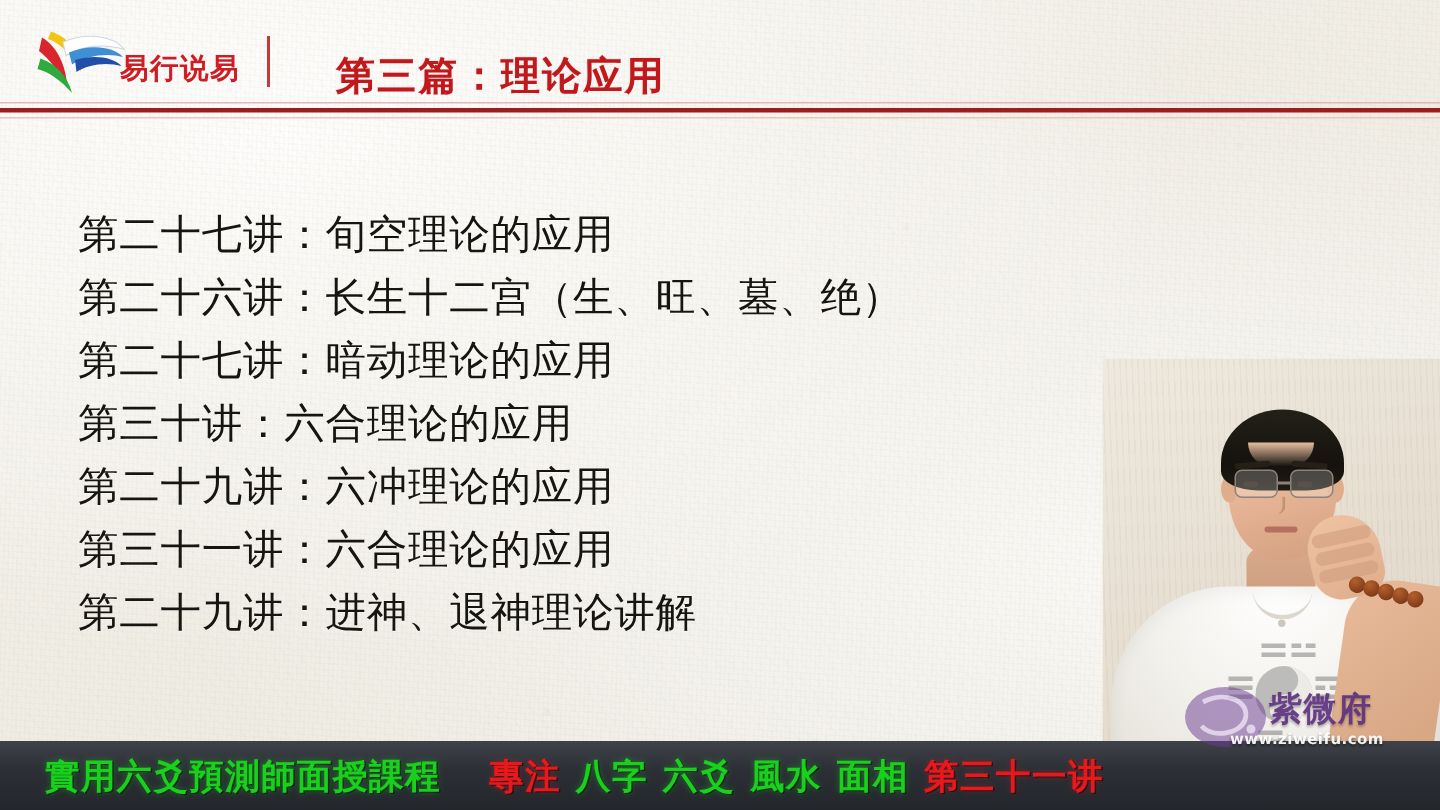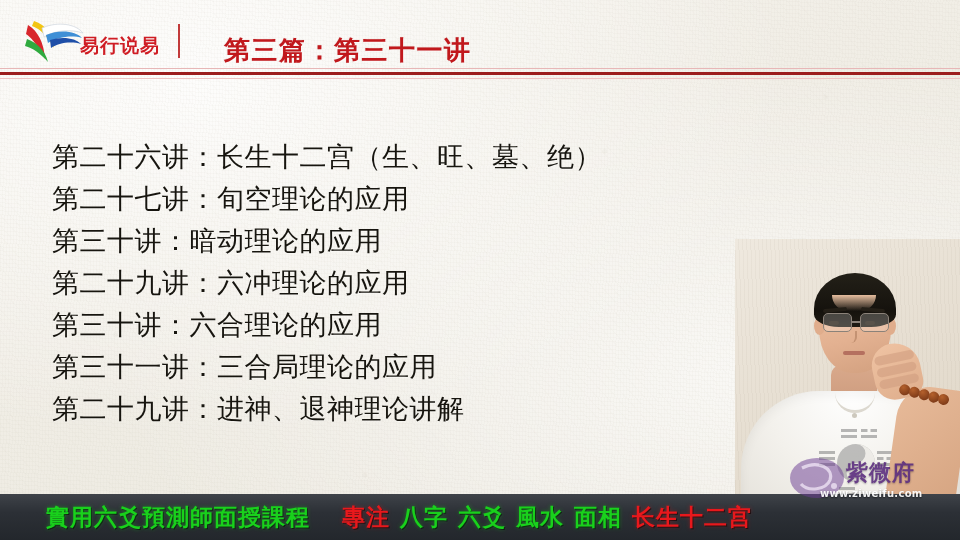--- a/index.html
+++ b/index.html
@@ -181,21 +181,21 @@
 
   
   #banner {
     position:absolute; left:0; bottom:0; width:960px; height:46px; z-index:8;
     background:linear-gradient(180deg,#3f4349 0%,#2c3036 40%,#23272c 100%);
     display:flex; align-items:center;
     overflow:hidden;
   }
   #banner-inner {
     display:flex; align-items:center; gap:10px;
-    padding-left:46px; white-space:nowrap;
+    padding-left:30px; white-space:nowrap;
     font-size:23px; font-weight:bold; letter-spacing:1px;
     font-family:"DejaVu Sans", sans-serif;
   }
   .b-green { color:#19d11c; text-shadow:0 0 4px rgba(25,209,28,.45), 1px 1px 0 rgba(0,0,0,.6); }
   .b-red   { color:#e8181c; text-shadow:0 0 4px rgba(232,24,28,.4), 1px 1px 0 rgba(0,0,0,.6); }
   #banner-sep { width:12px; }
 
   
   #watermark {
     position:absolute; right:8px; bottom:24px; z-index:9;
@@ -233,35 +233,35 @@
         <path d="M3 20 C14 24 21 32 24 43 C17 35 9 29 1 27 Z" fill="#2faa3f"></path>
         <path d="M18 9 C34 2 52 5 59 14 C47 10 31 11 20 18 Z" fill="#ffffff" stroke="#cfd6de" stroke-width="0.7"></path>
         <path d="M22 16 C36 10 52 12 58 19 C48 16 33 18 24 24 Z" fill="#3f8fd6"></path>
         <path d="M26 21 C38 17 52 19 57 25 C47 22 34 24 27 29 Z" fill="#1f4fa8"></path>
       </svg>
       <div id="logo-text">易行说易</div>
     </div>
     <div id="logo-divider"></div>
 
     <div id="title">
-      <span class="t-red">第三篇：第三十一讲</span>
+      <span class="t-red">第三篇：理论应用</span>
     </div>
 
     <div class="hdr-rule-thin a"></div>
     <div class="hdr-rule-main"></div>
     <div class="hdr-rule-thin b"></div>
   </div>
 
   <div id="content">
+    <div class="course-line">第二十七讲：旬空理论的应用</div>
     <div class="course-line">第二十六讲：长生十二宫（生、旺、墓、绝）</div>
-    <div class="course-line">第二十七讲：旬空理论的应用</div>
-    <div class="course-line">第三十讲：暗动理论的应用</div>
+    <div class="course-line">第二十七讲：暗动理论的应用</div>
+    <div class="course-line">第三十讲：六合理论的应用</div>
     <div class="course-line">第二十九讲：六冲理论的应用</div>
-    <div class="course-line">第三十讲：六合理论的应用</div>
-    <div class="course-line">第三十一讲：三合局理论的应用</div>
+    <div class="course-line">第三十一讲：六合理论的应用</div>
     <div class="course-line">第二十九讲：进神、退神理论讲解</div>
   </div>
 
   <div id="presenter">
     <div id="ph-bg"></div>
 
     <div id="ph-neck"></div>
     <div id="ph-shirt"></div>
     <div id="ph-collar"></div>
     <div id="ph-btn"></div>
@@ -323,21 +323,21 @@
 
   <div id="banner">
     <div id="banner-inner">
       <span class="b-green">實用六爻預測師面授課程</span>
       <span id="banner-sep"></span>
       <span class="b-red">專注</span>
       <span class="b-green">八字</span>
       <span class="b-green">六爻</span>
       <span class="b-green">風水</span>
       <span class="b-green">面相</span>
-      <span class="b-red">长生十二宫</span>
+      <span class="b-red">第三十一讲</span>
     </div>
   </div>
 
   <div id="watermark">
     <svg id="wm-swirl" viewBox="0 0 58 44">
       <ellipse cx="29" cy="22" rx="27" ry="20" fill="#6a3b93" opacity="0.62"></ellipse>
       <path d="M14 12 C30 4 46 12 42 24 C38 34 20 36 13 28" stroke="#e7d9f2" stroke-width="3.2" fill="none" opacity="0.85"></path>
       <circle cx="46" cy="30" r="3" fill="#e7d9f2" opacity="0.85"></circle>
     </svg>
     <div id="wm-name">紫微府</div>

